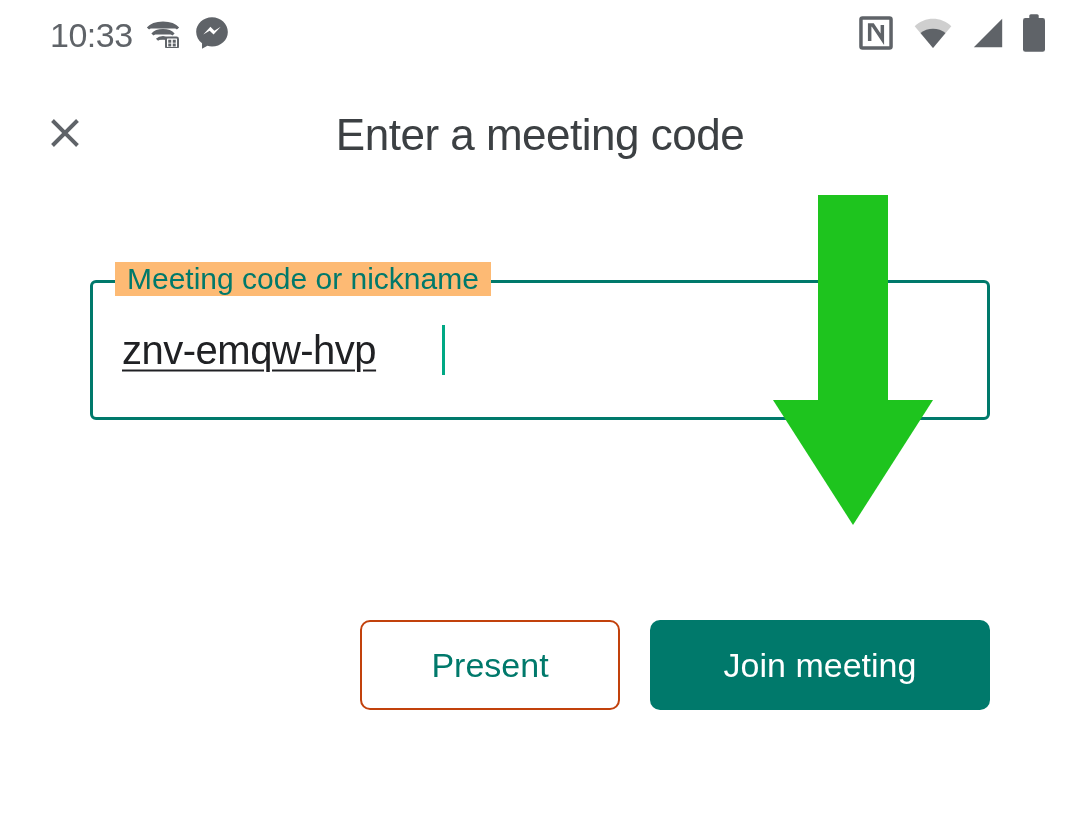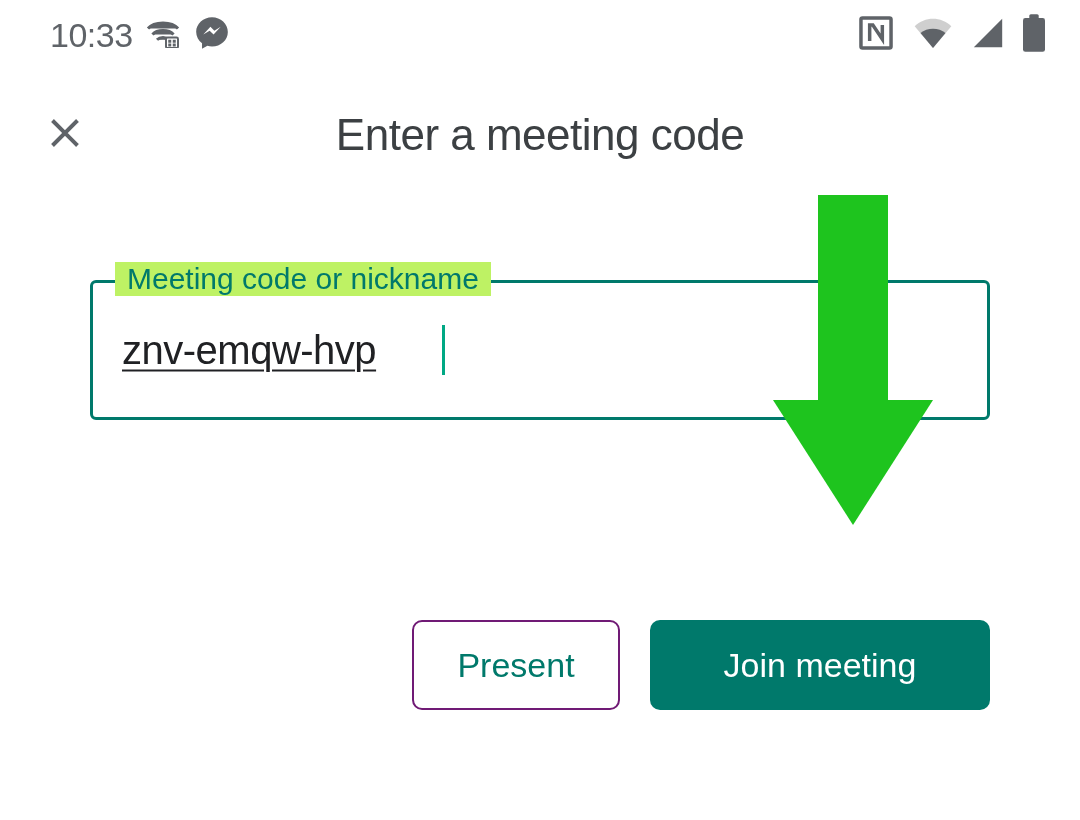--- a/index.html
+++ b/index.html
@@ -14,28 +14,28 @@
 
     
     .app-bar { display: flex; align-items: center; padding: 40px 40px 10px 40px; position: relative; height: 100px; }
     .close-btn { width: 50px; height: 50px; display: flex; align-items: center; justify-content: center; cursor: pointer; }
     .page-title { font-size: 44px; color: #3c4043; font-weight: 400; position: absolute; left: 50%; transform: translateX(-50%); letter-spacing: -0.5px; }
 
     
     .input-area { padding: 110px 90px 0 90px; }
     .input-wrap { position: relative; }
     .input-field { width: 100%; height: 140px; border: 3px solid #00796b; border-radius: 6px; padding: 0 30px; font-size: 40px; color: #202124; outline: none; background: transparent; font-family: inherit; }
-    .input-label { position: absolute; top: -18px; left: 25px; background: #bef264; padding: 0 12px; font-size: 30px; color: #00796b; font-weight: 400; }
+    .input-label { position: absolute; top: -18px; left: 25px; background: #fdba74; padding: 0 12px; font-size: 30px; color: #00796b; font-weight: 400; }
     .input-text { position: absolute; left: 32px; top: 50%; transform: translateY(-50%); font-size: 40px; color: #202124; text-decoration: underline; text-decoration-thickness: 1.5px; text-underline-offset: 6px; letter-spacing: -0.5px; }
     .caret { position: absolute; top: 50%; transform: translateY(-50%); width: 3px; height: 50px; background: #00a884; left: 352px; }
 
     
     .button-row { display: flex; justify-content: flex-end; gap: 30px; padding: 0 90px; margin-top: 200px; }
     .btn { height: 90px; border-radius: 10px; font-size: 34px; font-weight: 500; display: flex; align-items: center; justify-content: center; cursor: pointer; }
-    .btn-outline { width: 208px; border: 2px solid #701a75; background: #ffffff; color: #00796b; }
+    .btn-outline { width: 260px; border: 2px solid #c2410c; background: #ffffff; color: #00796b; }
     .btn-filled { width: 340px; background: #00796b; color: #ffffff; border: none; }
 
     
     .annotation-arrow { position: absolute; left: 758px; top: 195px; pointer-events: none; }
   </style>
 </head>
 <body>
 
 <div class="status-bar">
   <div class="status-left">

